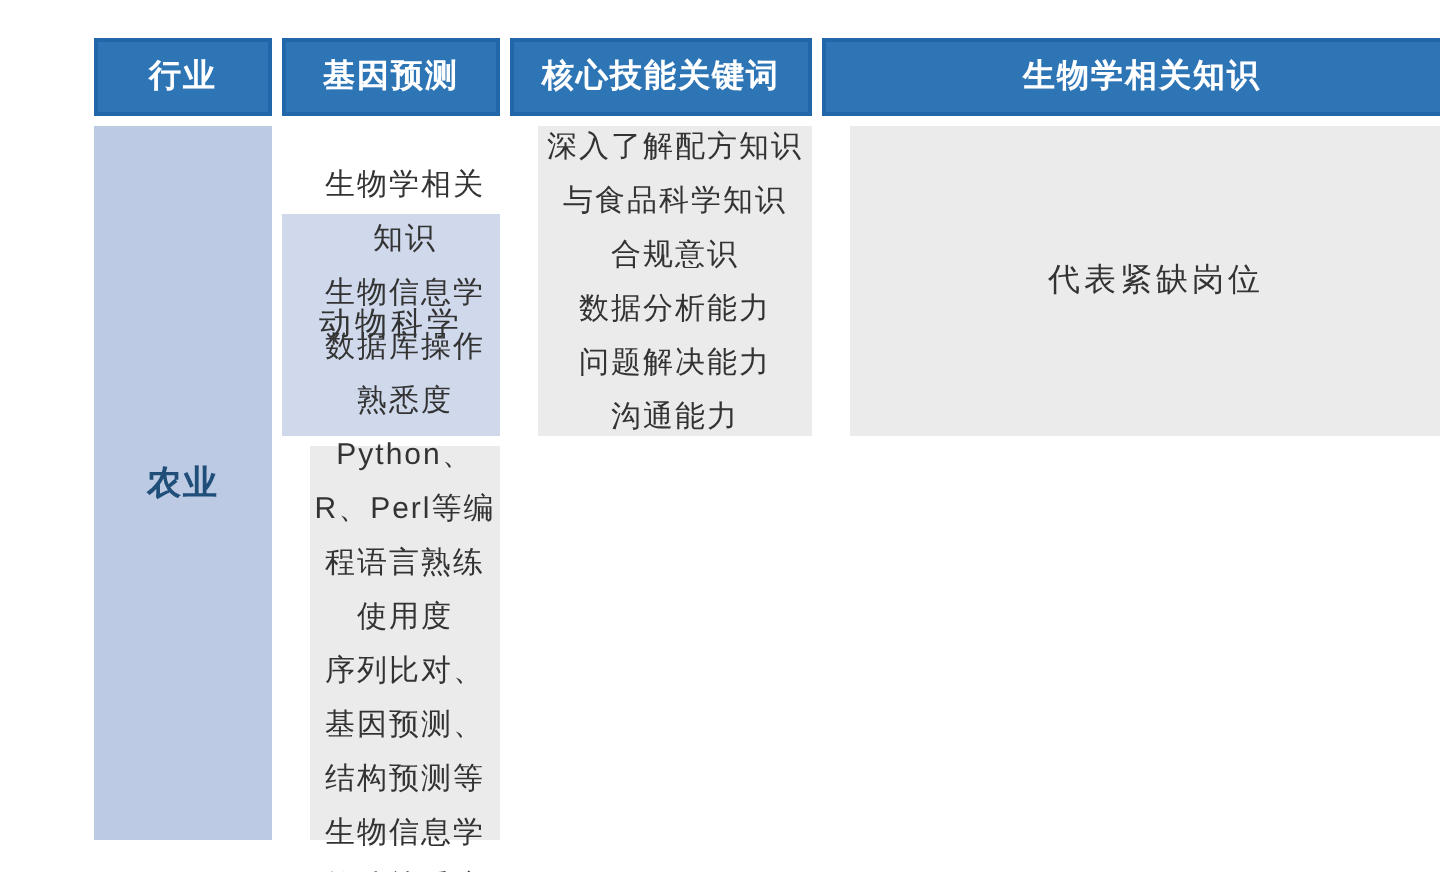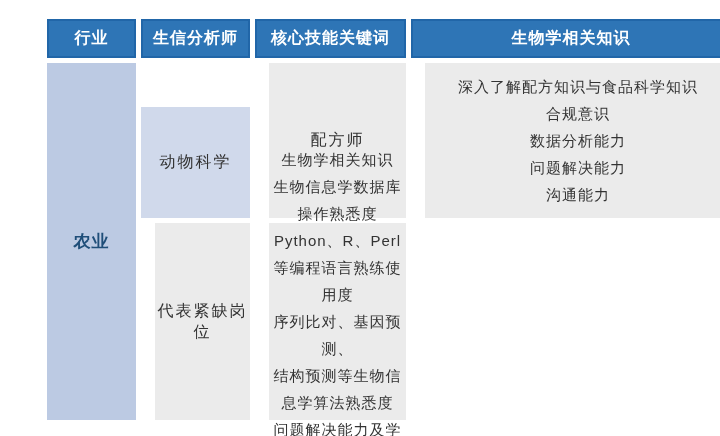--- a/index.html
+++ b/index.html
@@ -70,28 +70,27 @@
     white-space: pre-line;
   }
 </style>
 </head>
 <body>
 
 <div class="stage">
   <div class="grid">
 
     <div class="cell hcell">行业</div>
-    <div class="cell hcell">生信分析师</div>
+    <div class="cell hcell">基因预测</div>
     <div class="cell hcell">核心技能关键词</div>
     <div class="cell hcell">生物学相关知识</div>
 
     <div class="cell industry">农业</div>
 
     <div class="cell field">动物科学</div>
-    <div class="cell gray">配方师</div>
     <div class="cell gray skills">深入了解配方知识与食品科学知识
 合规意识
 数据分析能力
 问题解决能力
 沟通能力</div>
 
     <div class="cell gray">代表紧缺岗位</div>
     <div class="cell gray skills">生物学相关知识
 生物信息学数据库操作熟悉度
 Python、R、Perl等编程语言熟练使用度

